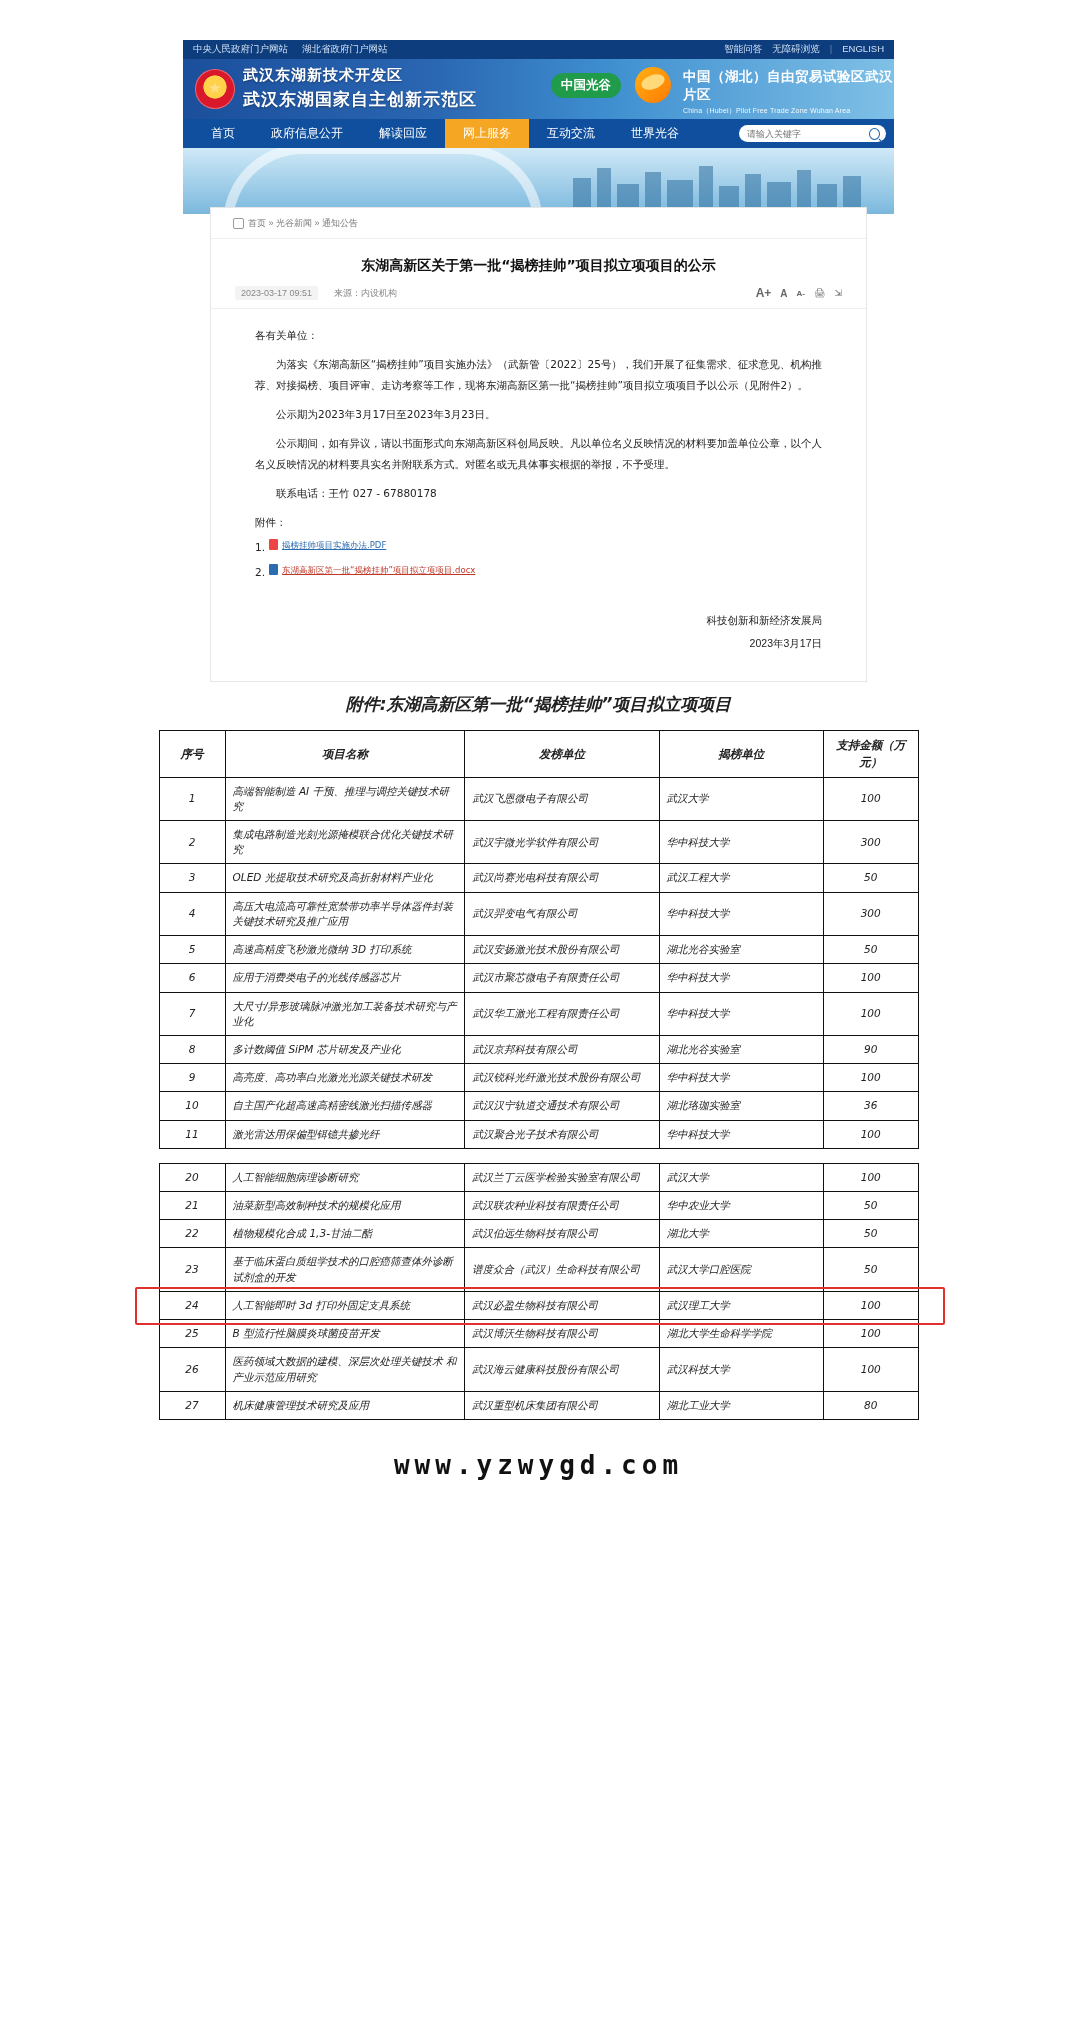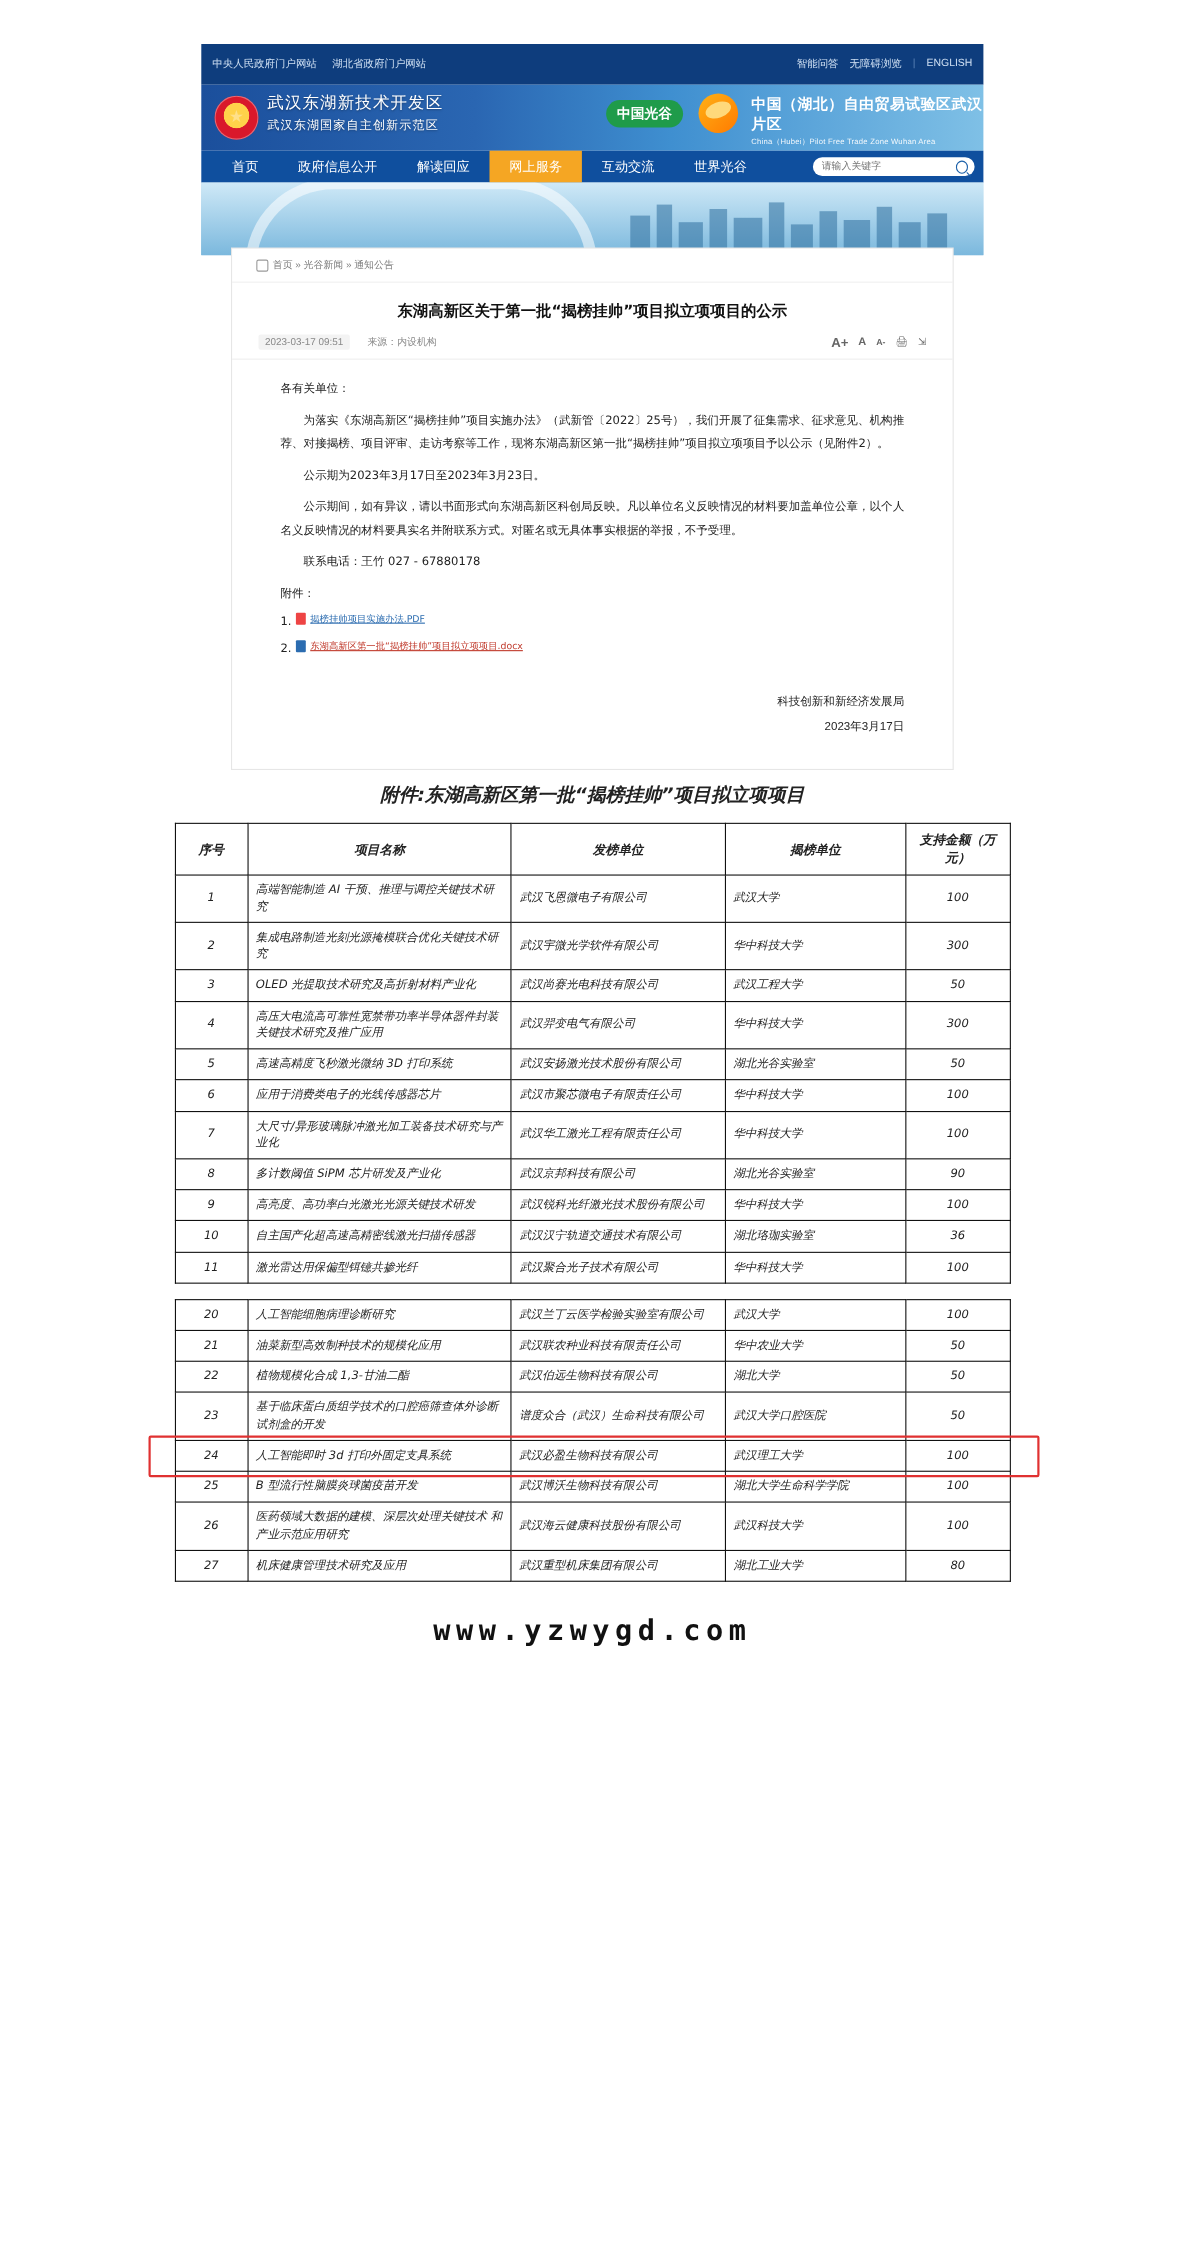--- a/index.html
+++ b/index.html
@@ -8,47 +8,47 @@
     background:#ffffff;
     font-family:"Liberation Sans", sans-serif;
     color:#222;
     -webkit-font-smoothing:antialiased;
   }
   .page{position:relative;width:1077px;min-height:2044px;background:#fff;}
 
   
   .site{position:relative;width:711px;margin:40px auto 0;}
   .topbar{
-    height:37px;background:#0e3d7d;color:#cfe0f3;font-size:9.5px;
+    height:19px;background:#0e3d7d;color:#cfe0f3;font-size:9.5px;
     display:flex;align-items:center;padding:0 10px;
   }
   .topbar .left{display:flex;gap:14px;}
   .topbar .right{margin-left:auto;display:flex;gap:10px;align-items:flex-start;}
   .topbar .sep{color:#5b82b5;}
   .banner{
     position:relative;height:60px;
     background:linear-gradient(90deg,#1b4f9c 0%,#2a66b2 35%,#3f8fd0 60%,#7fc0e6 100%);
     overflow:hidden;
   }
   .banner .emblem{
     position:absolute;left:12px;top:10px;width:40px;height:40px;border-radius:50%;
     background:radial-gradient(circle at 50% 45%, #ffd24a 0 38%, #d9182b 40% 100%);
     box-shadow:0 0 0 1px rgba(255,255,255,.35) inset;
   }
   .banner .emblem:after{
     content:"★";position:absolute;left:50%;top:50%;transform:translate(-50%,-55%);
     color:#ffe08a;font-size:15px;
   }
   .banner .title1,.banner .title2{
-    position:absolute;left:60px;color:#fff;font-weight:normal;
+    position:absolute;left:60px;color:#fff;font-weight:bold;
     font-family:"DejaVu Sans","Liberation Sans",sans-serif;letter-spacing:1px;
     text-shadow:0 1px 2px rgba(0,0,0,.35);
   }
   .banner .title1{top:7px;font-size:15px;}
-  .banner .title2{top:29px;font-size:11px;}
+  .banner .title2{top:29px;font-size:17px;}
   .banner .logo-guanggu{
     position:absolute;left:368px;top:14px;color:#fff;font-size:12.5px;font-weight:bold;
     background:#1f9b4a;padding:4px 10px;border-radius:14px;
   }
   .banner .logo-ftz{
     position:absolute;left:500px;top:9px;color:#fff;
   }
   .banner .logo-ftz .cn{font-size:13.5px;font-weight:bold;letter-spacing:.5px;}
   .banner .logo-ftz .en{font-size:7px;letter-spacing:.2px;opacity:.92;margin-top:2px;}
   .banner .swoosh{

